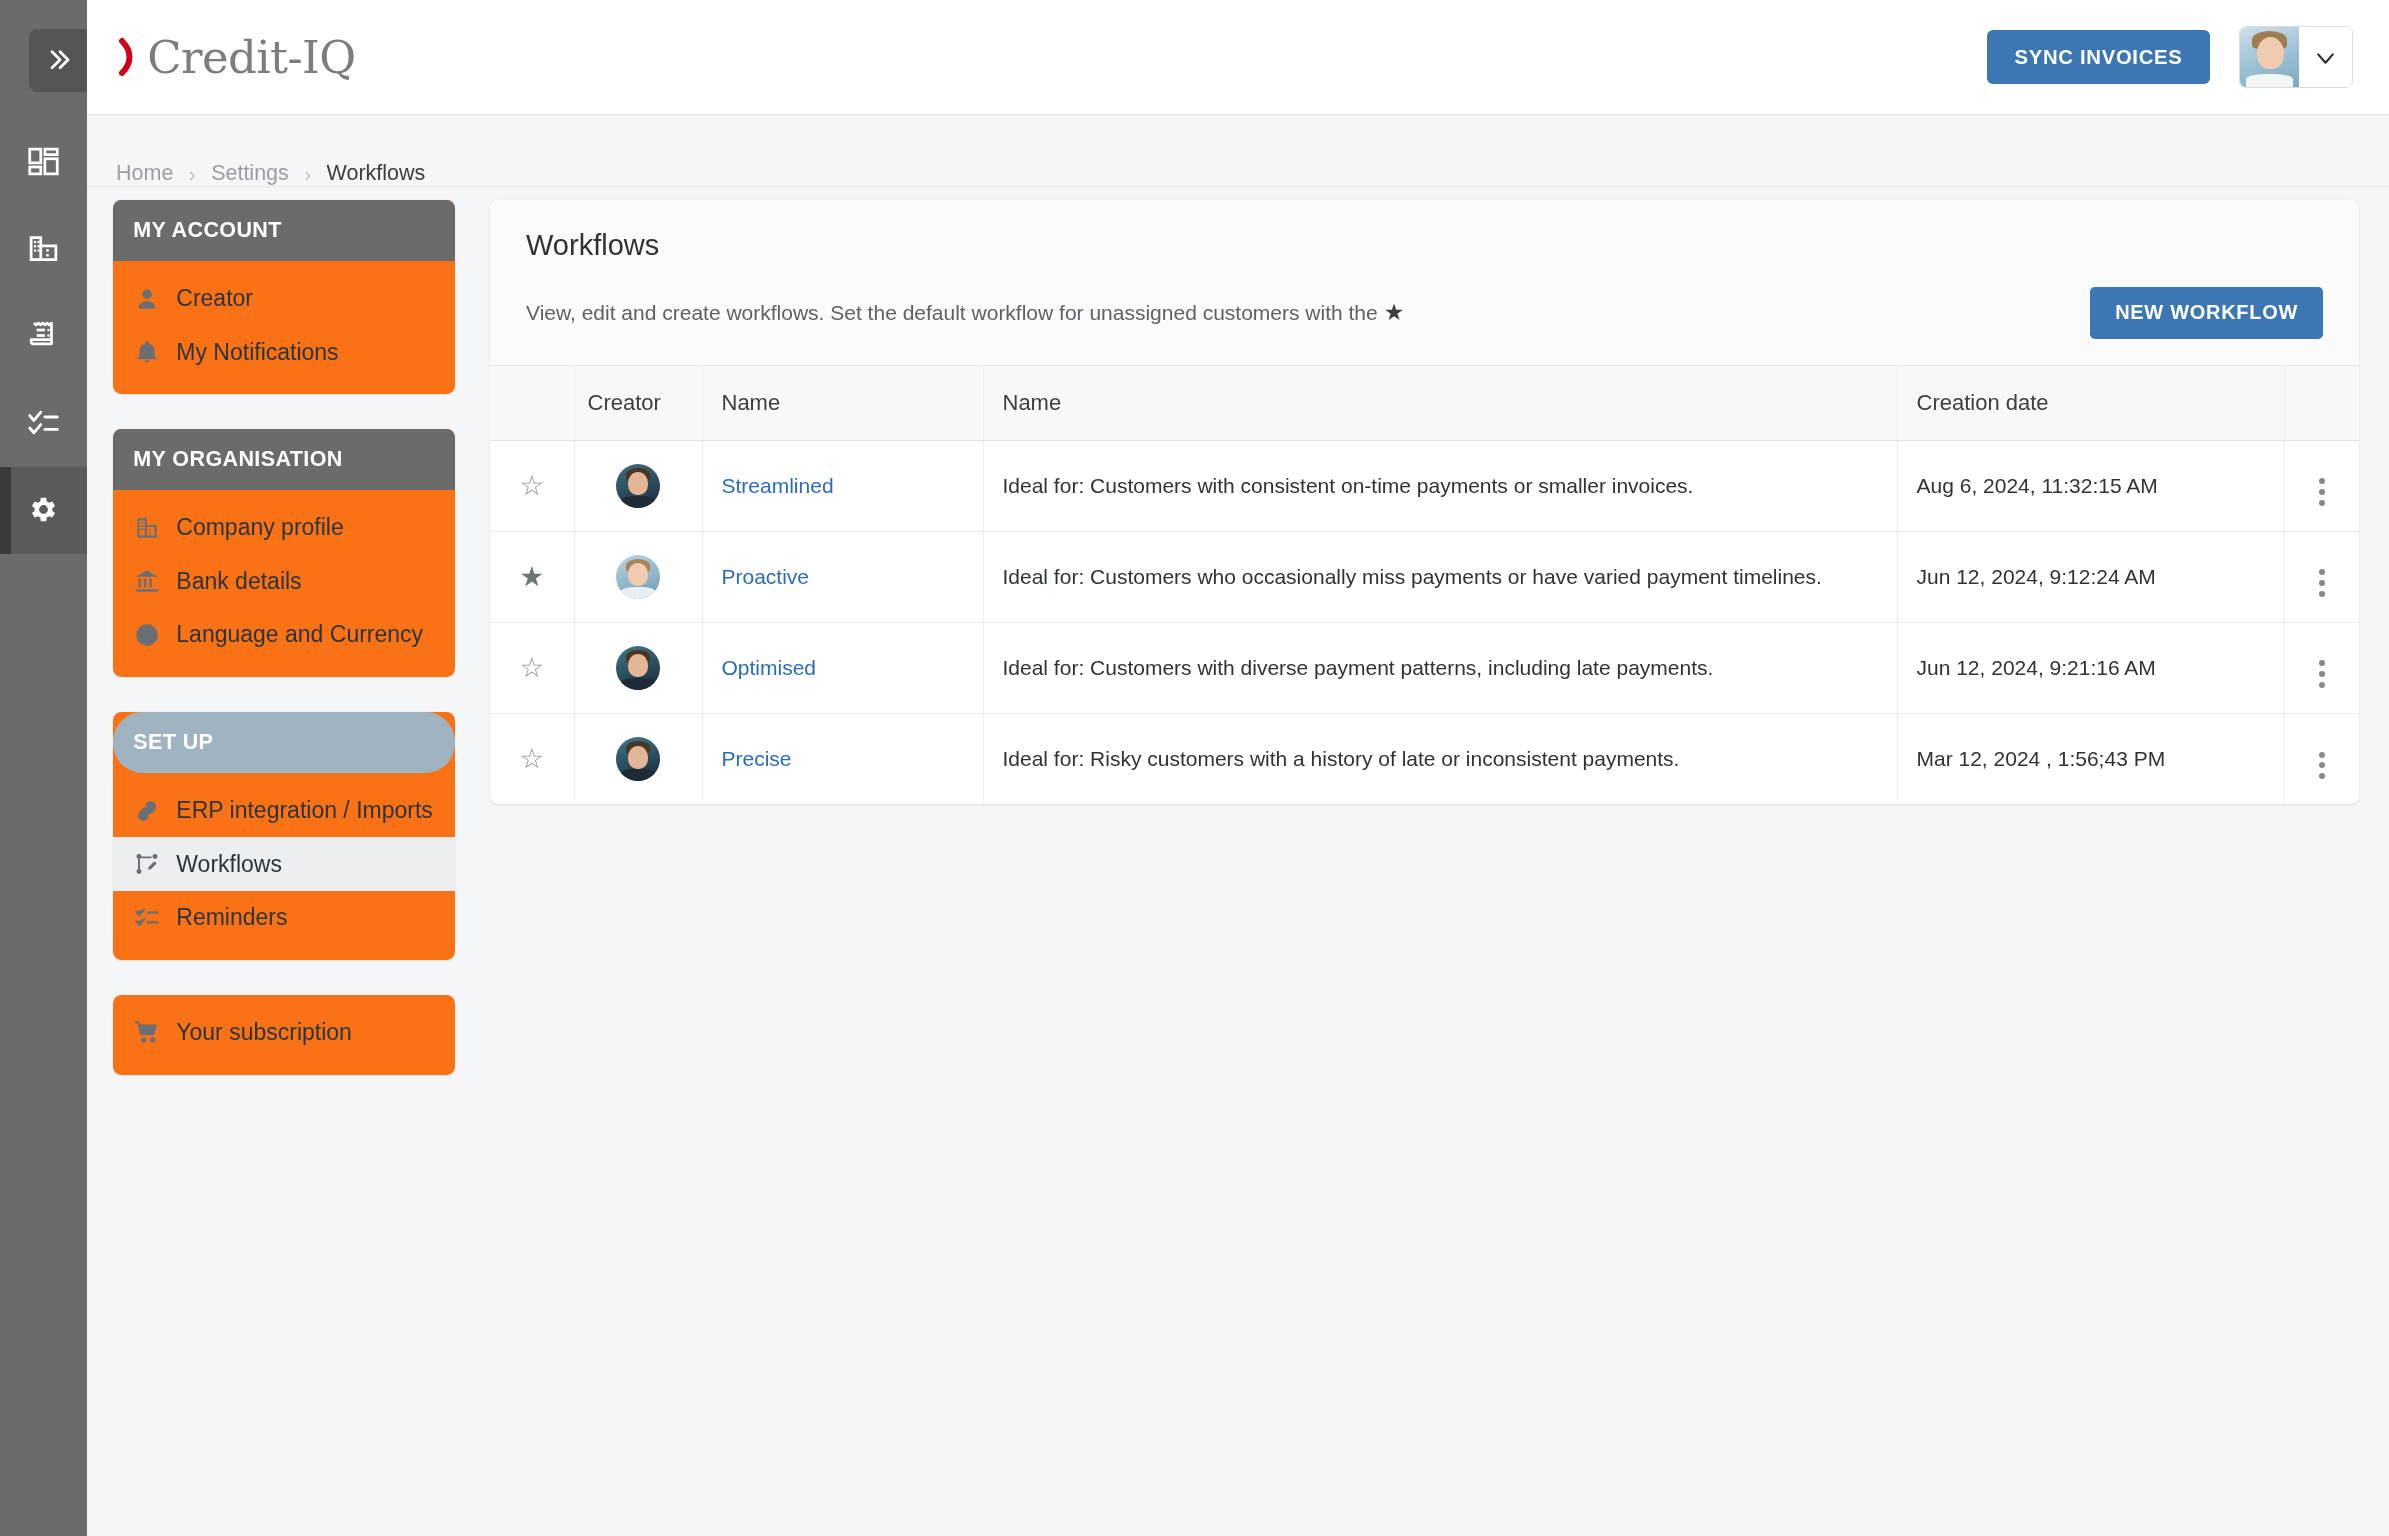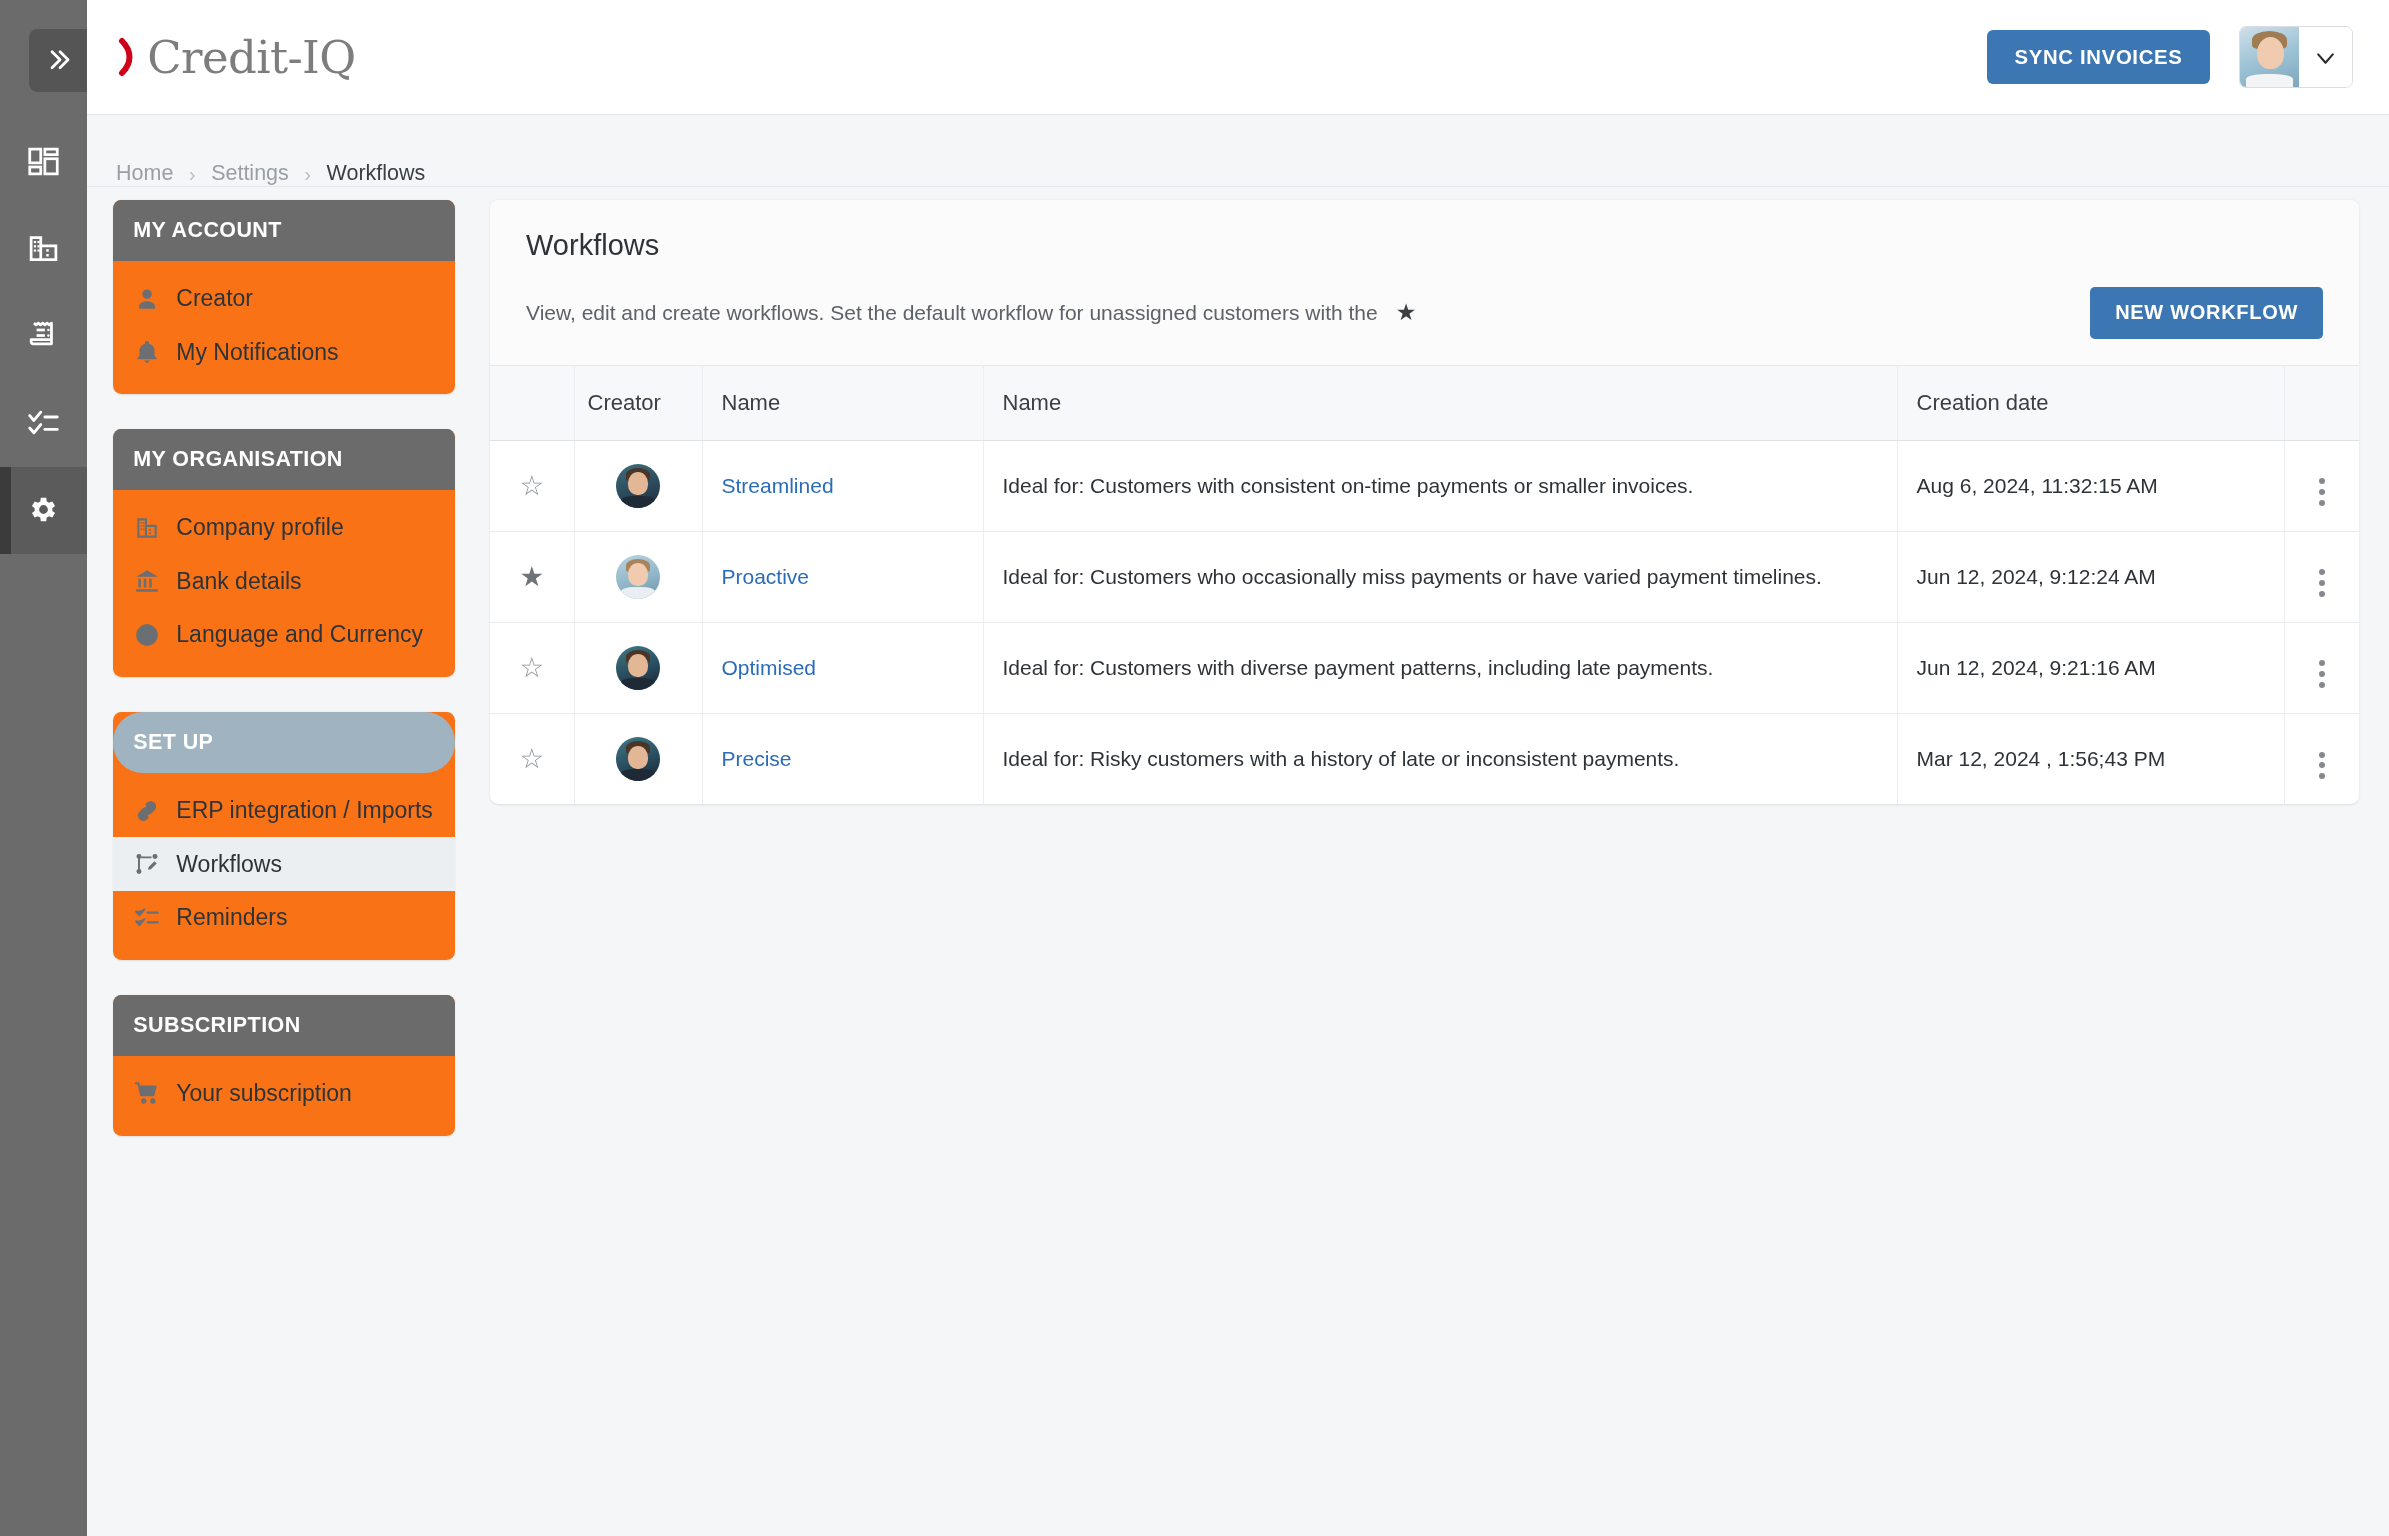--- a/index.html
+++ b/index.html
@@ -110,21 +110,21 @@
   .card {
     position: absolute; left: 490px; top: 200px; width: 1869px;
     background: #ffffff; border-radius: 8.4px;
     box-shadow: 0 0.6px 2.4px rgba(0,0,0,.10);
     overflow: hidden; z-index: 4;
   }
   .card-head { padding: 29px 36px 26px 36px; background: #fbfbfc; }
   .card-title { font-size: 29px; color: #2e3338; margin-bottom: 25px; }
   .card-sub-row { display: flex; align-items: center; }
   .card-sub {
-    font-size: 21px; color: #5c6268; display: flex; align-items: center; gap: 18px;
+    font-size: 21px; color: #5c6268; display: flex; align-items: center; gap: 6px;
   }
   .card-sub .star-inline { font-size: 23px; color: #3a3f44; line-height: 1; }
   .new-btn {
     margin-left: auto; background: #3c77b4; color: #fff;
     font-size: 20px; font-weight: 700; letter-spacing: 0.7px;
     border: none; border-radius: 4.8px; padding: 14.3px 25px; cursor: pointer;
     font-family: "Liberation Sans", sans-serif;
   }
 
   
@@ -398,21 +398,20 @@
               <line x1="12.5" y1="7" x2="22" y2="7"></line>
               <line x1="12.5" y1="16" x2="22" y2="16"></line>
             </svg>
         </span>
         <span>Reminders</span>
       </div>
     </div>
   </div>
 
   <div class="menu-card">
-    <div class="menu-head">SUBSCRIPTION</div>
     <div class="menu-body">
       <div class="menu-item">
         <span class="menu-ico">
           <svg viewBox="0 0 24 24" fill="none" stroke="#6b6f73" stroke-width="1.9" stroke-linecap="round" stroke-linejoin="round">
               <path d="M1.5 3h2.6l2.3 11h11.4l2.2-8H5.6"></path>
               <circle cx="9" cy="19.4" r="1.5" fill="#6b6f73"></circle>
               <circle cx="17.4" cy="19.4" r="1.5" fill="#6b6f73"></circle>
             </svg>
         </span>
         <span>Your subscription</span>

